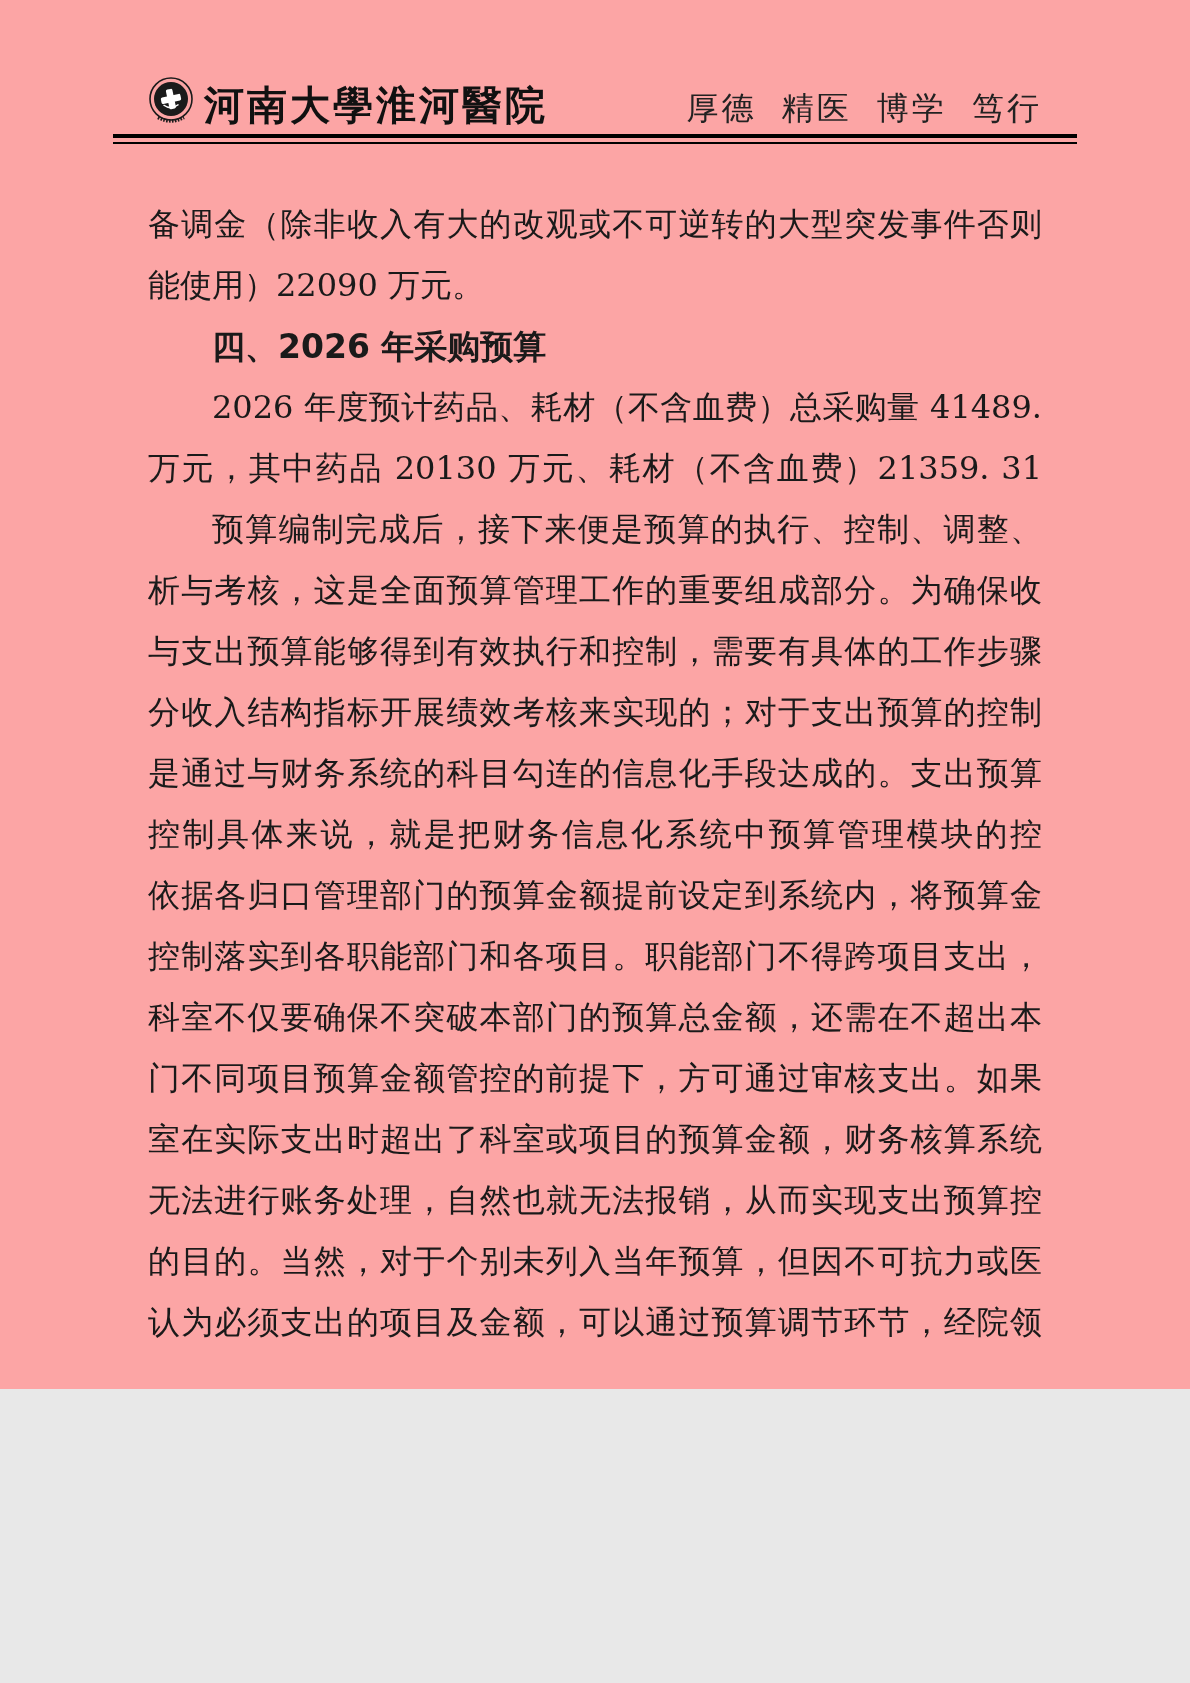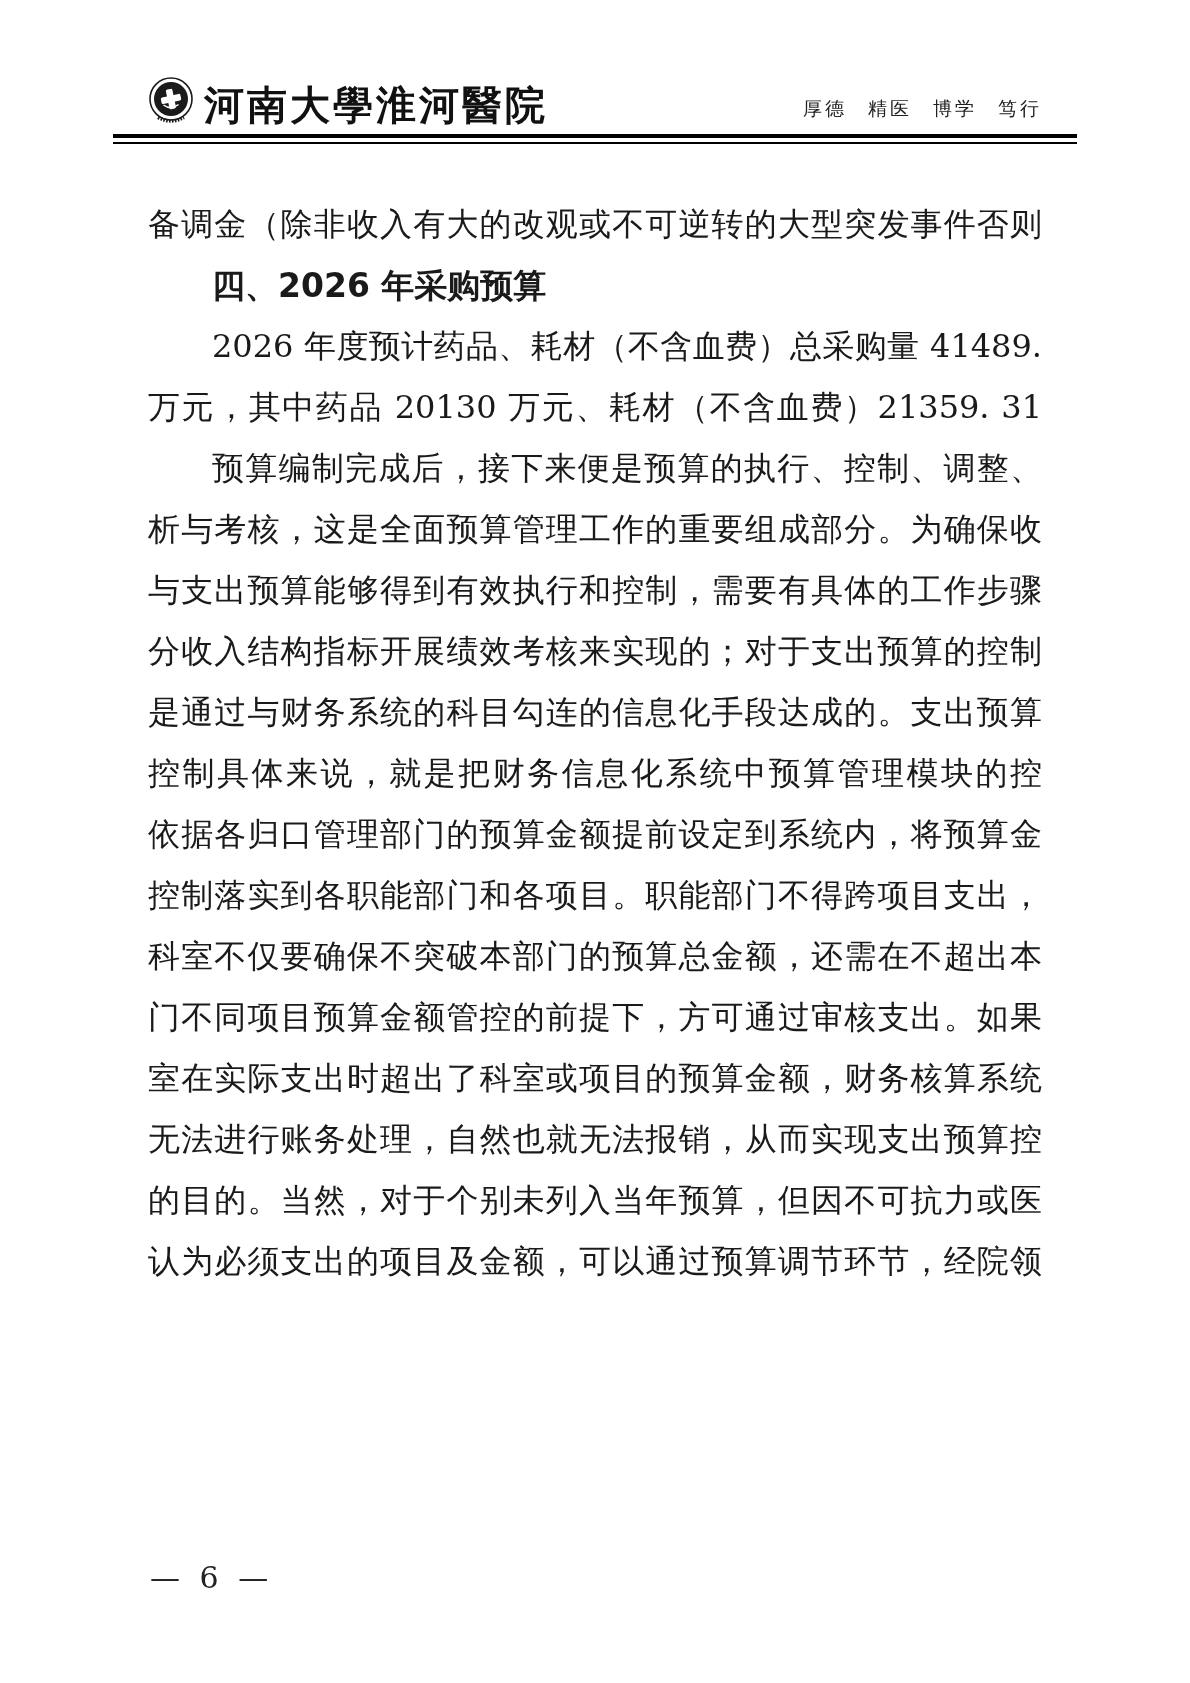--- a/index.html
+++ b/index.html
@@ -1,37 +1,37 @@
 <!DOCTYPE html>
 <html><head>
 <meta charset="utf-8">
 <style>
   html,body{margin:0;padding:0;background:#e8e8e8;}
   .page{
     position:relative;
-    width:1190px;height:1683px;
+    width:1190px;height:1389px;
     margin:0 auto;
-    background:#ffffff;
+    background:#fca5a5;
     overflow:hidden;
     font-family:"DejaVu Serif","Liberation Serif",serif;
     color:#1a1a1a;
   }
   
   .logo{
     position:absolute;left:146px;top:76px;width:50px;height:52px;
   }
   .hospital-title{
     position:absolute;left:204px;top:80px;height:50px;line-height:50px;
     font-size:40px;font-weight:bold;letter-spacing:3px;
     font-family:"DejaVu Serif","Liberation Serif",serif;
     color:#111;white-space:nowrap;
   }
   .hospital-motto{
     position:absolute;right:148px;top:90px;height:36px;line-height:36px;
-    font-size:19px;letter-spacing:3px;word-spacing:12px;
+    font-size:32px;letter-spacing:3px;word-spacing:12px;
     color:#222;white-space:nowrap;
     font-family:"DejaVu Serif","Liberation Serif",serif;
   }
   .header-rule{
     position:absolute;left:113px;right:113px;top:134px;
     height:4px;
     border-top:4px solid #000;
     border-bottom:2px solid #000;
   }
   
@@ -78,20 +78,21 @@
         <path d="M12 41.5 q13 7 26 0" stroke="#1b1b1b" stroke-width="3.4" fill="none" stroke-dasharray="1.6 1.3"></path>
       </svg>
     </span>
     <div class="hospital-title">河南大學淮河醫院</div>
     <div class="hospital-motto">厚德 精医 博学 笃行</div>
     <div class="header-rule"></div>
   </div>
 
   <div class="doc-body">
       <div class="line full">备调金（除非收入有大的改观或不可逆转的大型突发事件否则不</div>
+      <div class="line">能使用）22090 万元。</div>
       <div class="line heading">四、2026 年采购预算</div>
       <div class="line indent full">2026 年度预计药品、耗材（不含血费）总采购量 41489. 31</div>
       <div class="line full">万元，其中药品 20130 万元、耗材（不含血费）21359. 31 万元。</div>
       <div class="line indent full">预算编制完成后，接下来便是预算的执行、控制、调整、分</div>
       <div class="line full">析与考核，这是全面预算管理工作的重要组成部分。为确保收入</div>
       <div class="line full">与支出预算能够得到有效执行和控制，需要有具体的工作步骤与</div>
       <div class="line full">分收入结构指标开展绩效考核来实现的；对于支出预算的控制则</div>
       <div class="line full">是通过与财务系统的科目勾连的信息化手段达成的。支出预算的</div>
       <div class="line full">控制具体来说，就是把财务信息化系统中预算管理模块的控制，</div>
       <div class="line full">依据各归口管理部门的预算金额提前设定到系统内，将预算金额</div>

